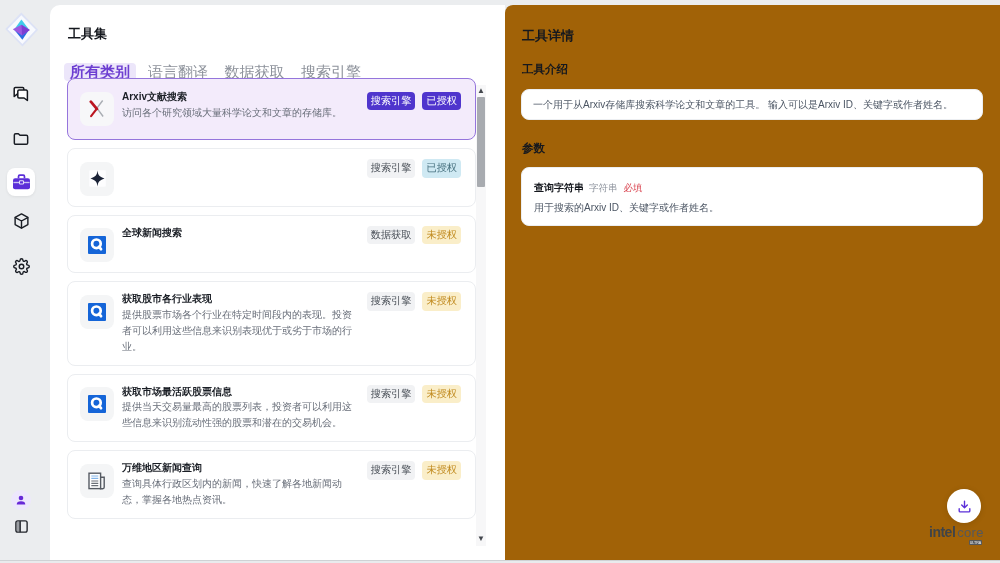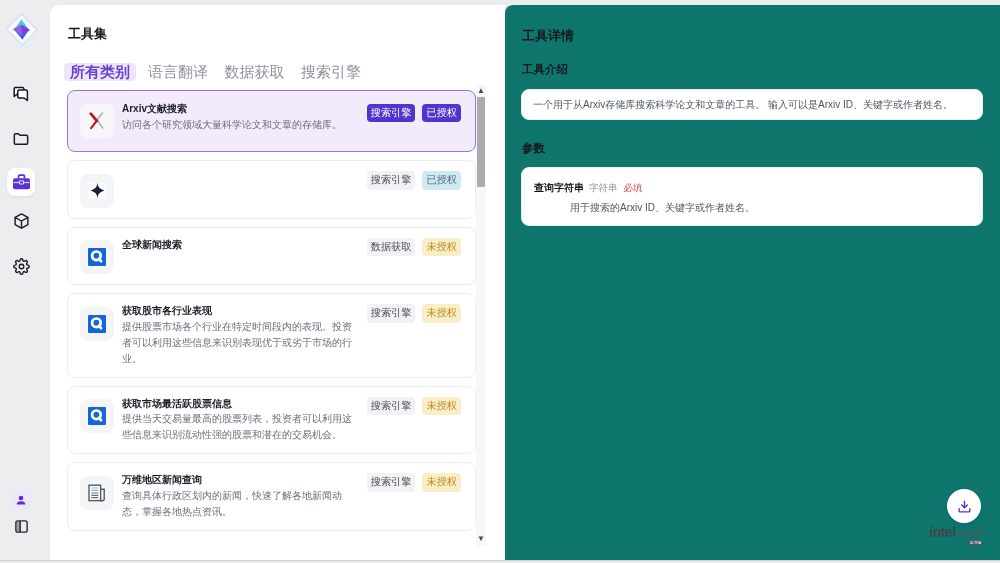--- a/index.html
+++ b/index.html
@@ -14,50 +14,50 @@
 .active-box { position:absolute; left:7px; top:168px; width:28px; height:28px; background:#fff; border-radius:8px; box-shadow:0 1px 3px rgba(0,0,0,.07); display:flex; align-items:center; justify-content:center; }
 .avatar { position:absolute; left:11px; top:490px; width:20px; height:20px; border-radius:50%; background:#ede7fd; display:flex; align-items:center; justify-content:center; }
 
 
 .mid { position:absolute; left:50px; top:5px; width:455px; height:555px; background:#fff; border-radius:10px 0 0 0; }
 .mid h1 { font-size:13px; font-weight:bold; color:#15181e; position:absolute; left:18px; top:20px; }
 .tabs { position:absolute; left:14px; top:58px; display:flex; align-items:flex-start; font-size:15px; }
 .tab-pill + .tab { margin-left:12px !important; }
 .tab-pill { background:#ece6fa; color:#6d3fd1; padding:2.5px 6px; border-radius:4px; font-weight:bold; line-height:12.5px; }
 .tab { color:#8d929b; margin-left:16.5px; padding:2.5px 0; line-height:12.5px; }
-.list { position:absolute; left:17px; top:80px; width:409px; height:456px; overflow:hidden; }
+.list { position:absolute; left:17px; top:68px; width:409px; height:456px; overflow:hidden; }
 .card { position:relative; background:#fff; border:1px solid #ebedf0; border-radius:8px; padding:10px 14px 10px 12px; margin-bottom:8px; display:flex; }
 .card.sel { background:#f3ebfb; border:1.5px solid #9575dc; margin-top:5px; padding:11px 14px 11px 12px !important; min-height:62px; }
 .cicon { flex:0 0 34px; width:34px; height:34px; border-radius:8px; background:#f4f5f6; display:flex; align-items:center; justify-content:center; margin-top:2.5px; }
 .card.sel .cicon { background:#f7f7f9; margin-top:1.5px; }
 .cbody { margin-left:8px; width:237px; flex:0 0 237px; }
 .ctitle { font-size:10px; font-weight:bold; color:#1a1e25; line-height:14.5px; }
 .cdesc { font-size:10px; color:#686e79; line-height:16px; }
 .ctags { position:absolute; right:14px; top:10px; display:flex; }
 .tag { font-size:10.2px; line-height:12.5px; padding:3px 4px; border-radius:4px; margin-left:7px; white-space:nowrap; }
 .tag.solid { background:#4f35cd; color:#fff; }
 .tag.gray { background:#f1f2f4; color:#4a5058; }
 .tag.cyan { background:#cfe9f3; color:#46707f; }
 .tag.amber { background:#faeec9; color:#c08a1e; }
 
 
 .sbar { position:absolute; left:426px; top:80px; width:10px; height:461px; background:#f7f7f8; }
 .sbar .arr { position:absolute; left:0; width:10px; height:10px; color:#43474d; font-size:8px; line-height:9px; text-align:center; }
 .sbar .thumb { position:absolute; left:1px; width:8px; background:#a8abb0; border-radius:1px; }
 
 
-.right { position:absolute; left:505px; top:5px; width:495px; height:555px; background:#0f766e; border-radius:8px 0 0 0; }
+.right { position:absolute; left:505px; top:5px; width:495px; height:555px; background:#a16207; border-radius:8px 0 0 0; }
 .right h1 { font-size:13px; font-weight:bold; color:#15181e; position:absolute; left:17px; top:22px; }
 .rsec { font-size:11.5px; font-weight:bold; color:#15181e; position:absolute; left:17px; }
 .rbox { position:absolute; left:16px; width:462px; background:#fff; border:1px solid #eceef1; border-radius:8px; }
 .introtext { font-size:10px; color:#4b5563; line-height:15px; padding:7px 11px; white-space:nowrap; }
 .pname { font-size:10px; font-weight:bold; color:#15181e; }
 .ptype { font-size:9.5px; color:#8a909a; font-weight:normal; margin-left:5px; }
 .preq { font-size:9.5px; color:#d9434f; font-weight:normal; margin-left:6px; }
-.pdesc { font-size:10px; color:#4b5563; margin-top:5px; line-height:16px;margin-left:36px; }
+.pdesc { font-size:10px; color:#4b5563; margin-top:5px; line-height:16px; }
 
 
 .dlbtn { position:absolute; left:947px; top:489px; width:34px; height:34px; background:#fff; border-radius:50%; box-shadow:0 1px 6px rgba(0,0,0,.12); display:flex; align-items:center; justify-content:center; }
 .intel { position:absolute; left:929px; top:524px; width:54px; }
 
 .botline { position:absolute; left:0; top:560px; width:1000px; height:3px; background:#e9ebed; border-top:1px solid #cfd2d5; }
 </style>
 </head>
 <body>
 

